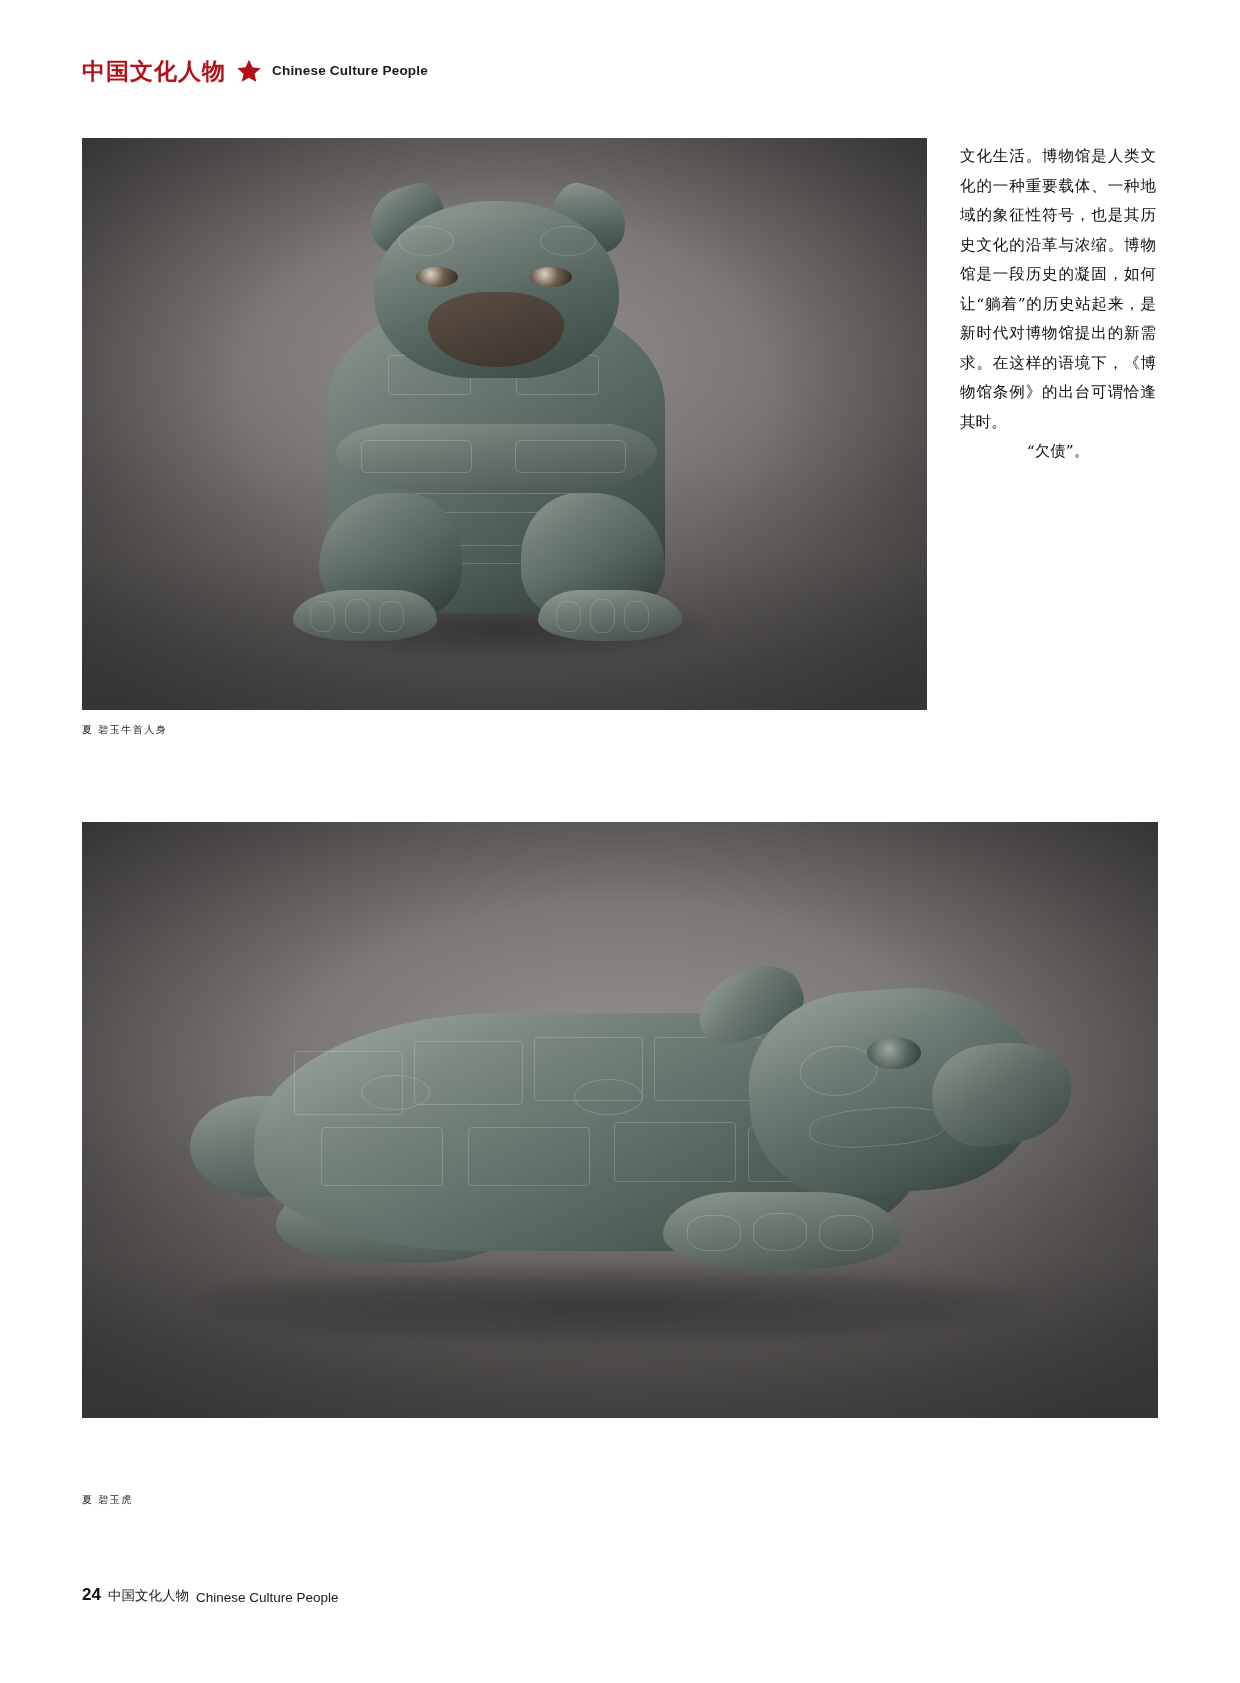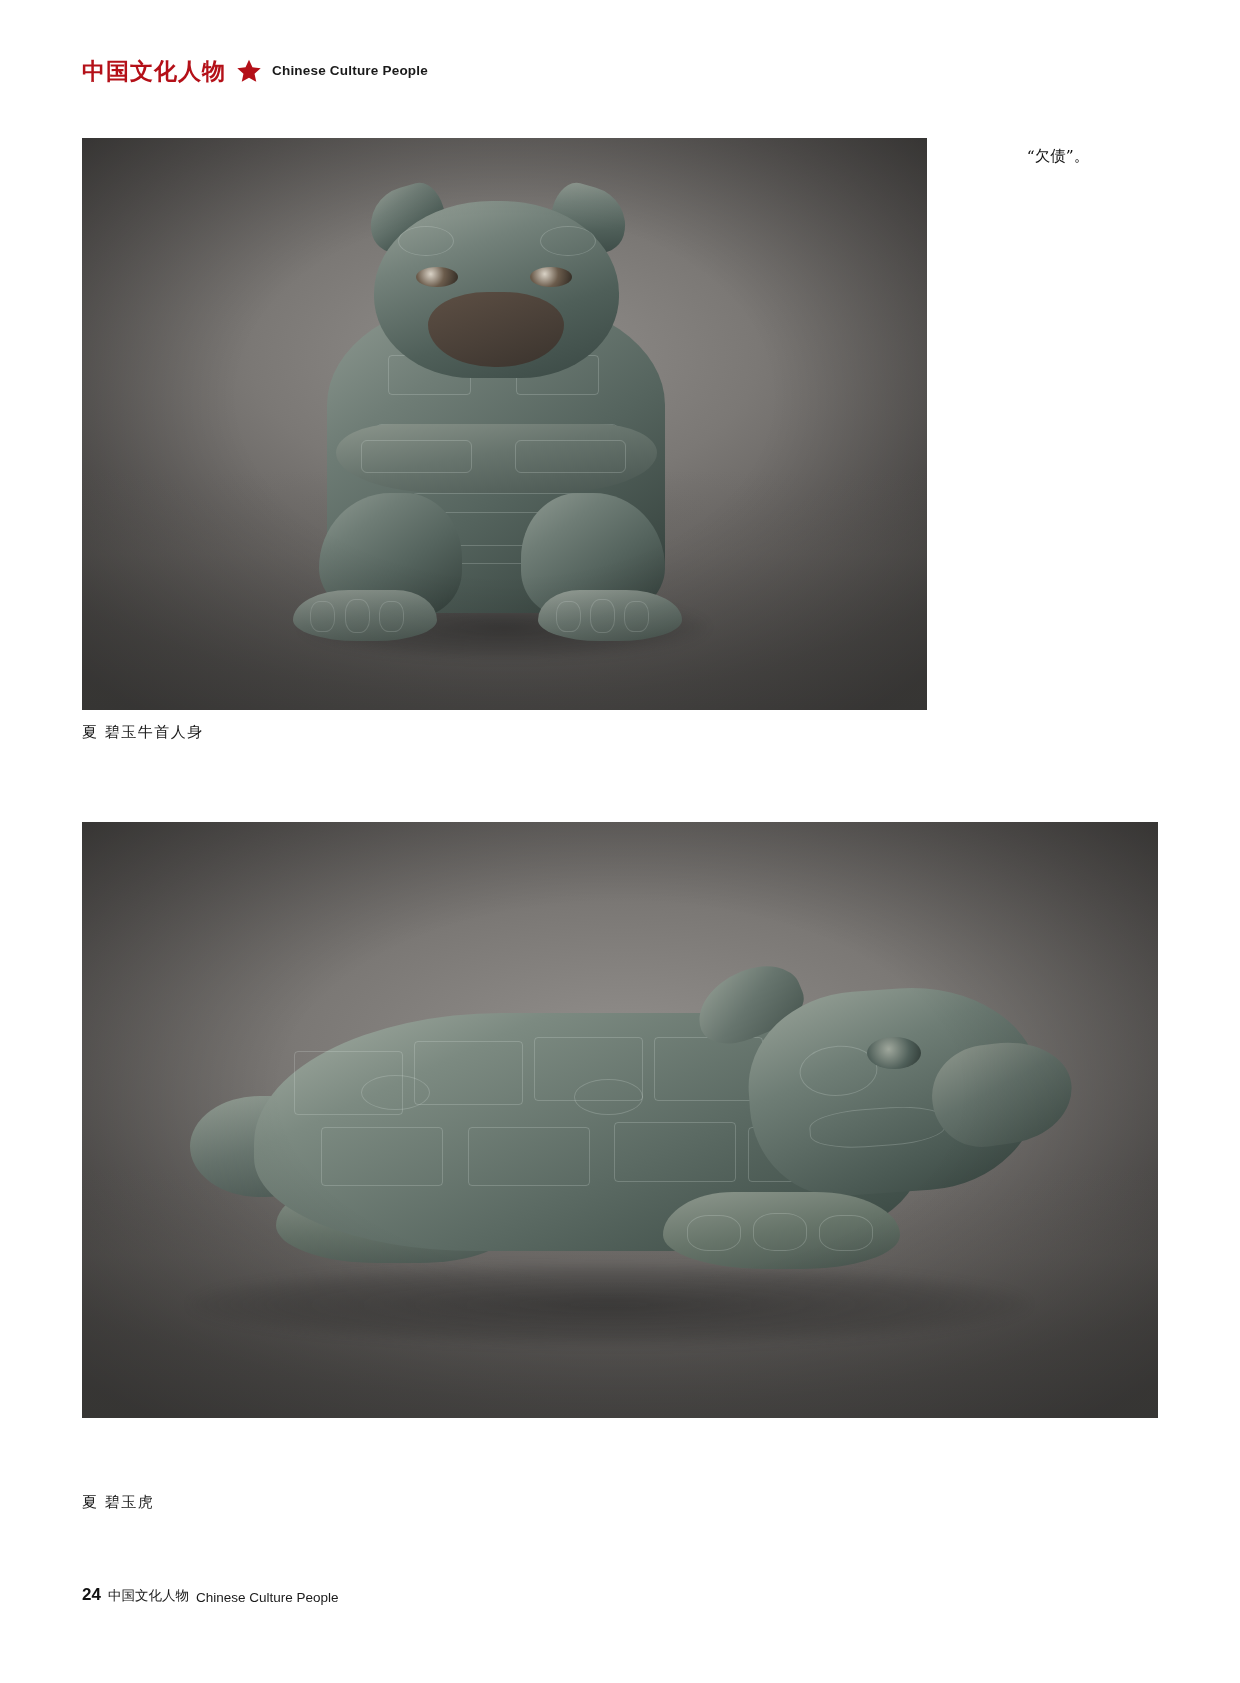--- a/index.html
+++ b/index.html
@@ -58,21 +58,21 @@
   .figure .photo {
     width: 100%;
     height: 100%;
     position: relative;
     overflow: hidden;
     background: #6a6866;
   }
   .caption {
     position: absolute;
     font-family: "DejaVu Serif", serif;
-    font-size: 15px;
+    font-size: 10px;
     color: #1a1a1a;
     letter-spacing: 1.5px;
     white-space: nowrap;
   }
 
   #figure-top { left: 82px; top: 138px; width: 845px; height: 572px; }
   #caption-top { left: 82px; top: 723px; }
 
   #figure-bottom { left: 82px; top: 822px; width: 1076px; height: 596px; }
   #caption-bottom { left: 82px; top: 1493px; }
@@ -357,20 +357,21 @@
       <div class="carve" style="left:38%;top:28%;width:22%;height:46%;border-radius:40%;"></div>
       <div class="carve" style="left:66%;top:30%;width:22%;height:44%;border-radius:40%;"></div>
     </div>
 
     <div class="vignette"></div>
   </div>
 </div>
 <div class="caption" id="caption-bottom">夏 碧玉虎</div>
 
 <div class="text-col">
+  <p>文化生活。博物馆是人类文化的一种重要载体、一种地域的象征性符号，也是其历史文化的沿革与浓缩。博物馆是一段历史的凝固，如何让“躺着”的历史站起来，是新时代对博物馆提出的新需求。在这样的语境下，《博物馆条例》的出台可谓恰逢其时。</p>
   <p class="center">“欠债”。</p>
 </div>
 
 <div class="footer">
   <span class="folio">24</span>
   <span class="footer-title">中国文化人物</span>
   <span class="footer-title-en">Chinese Culture People</span>
 </div>
 
 </body></html>

